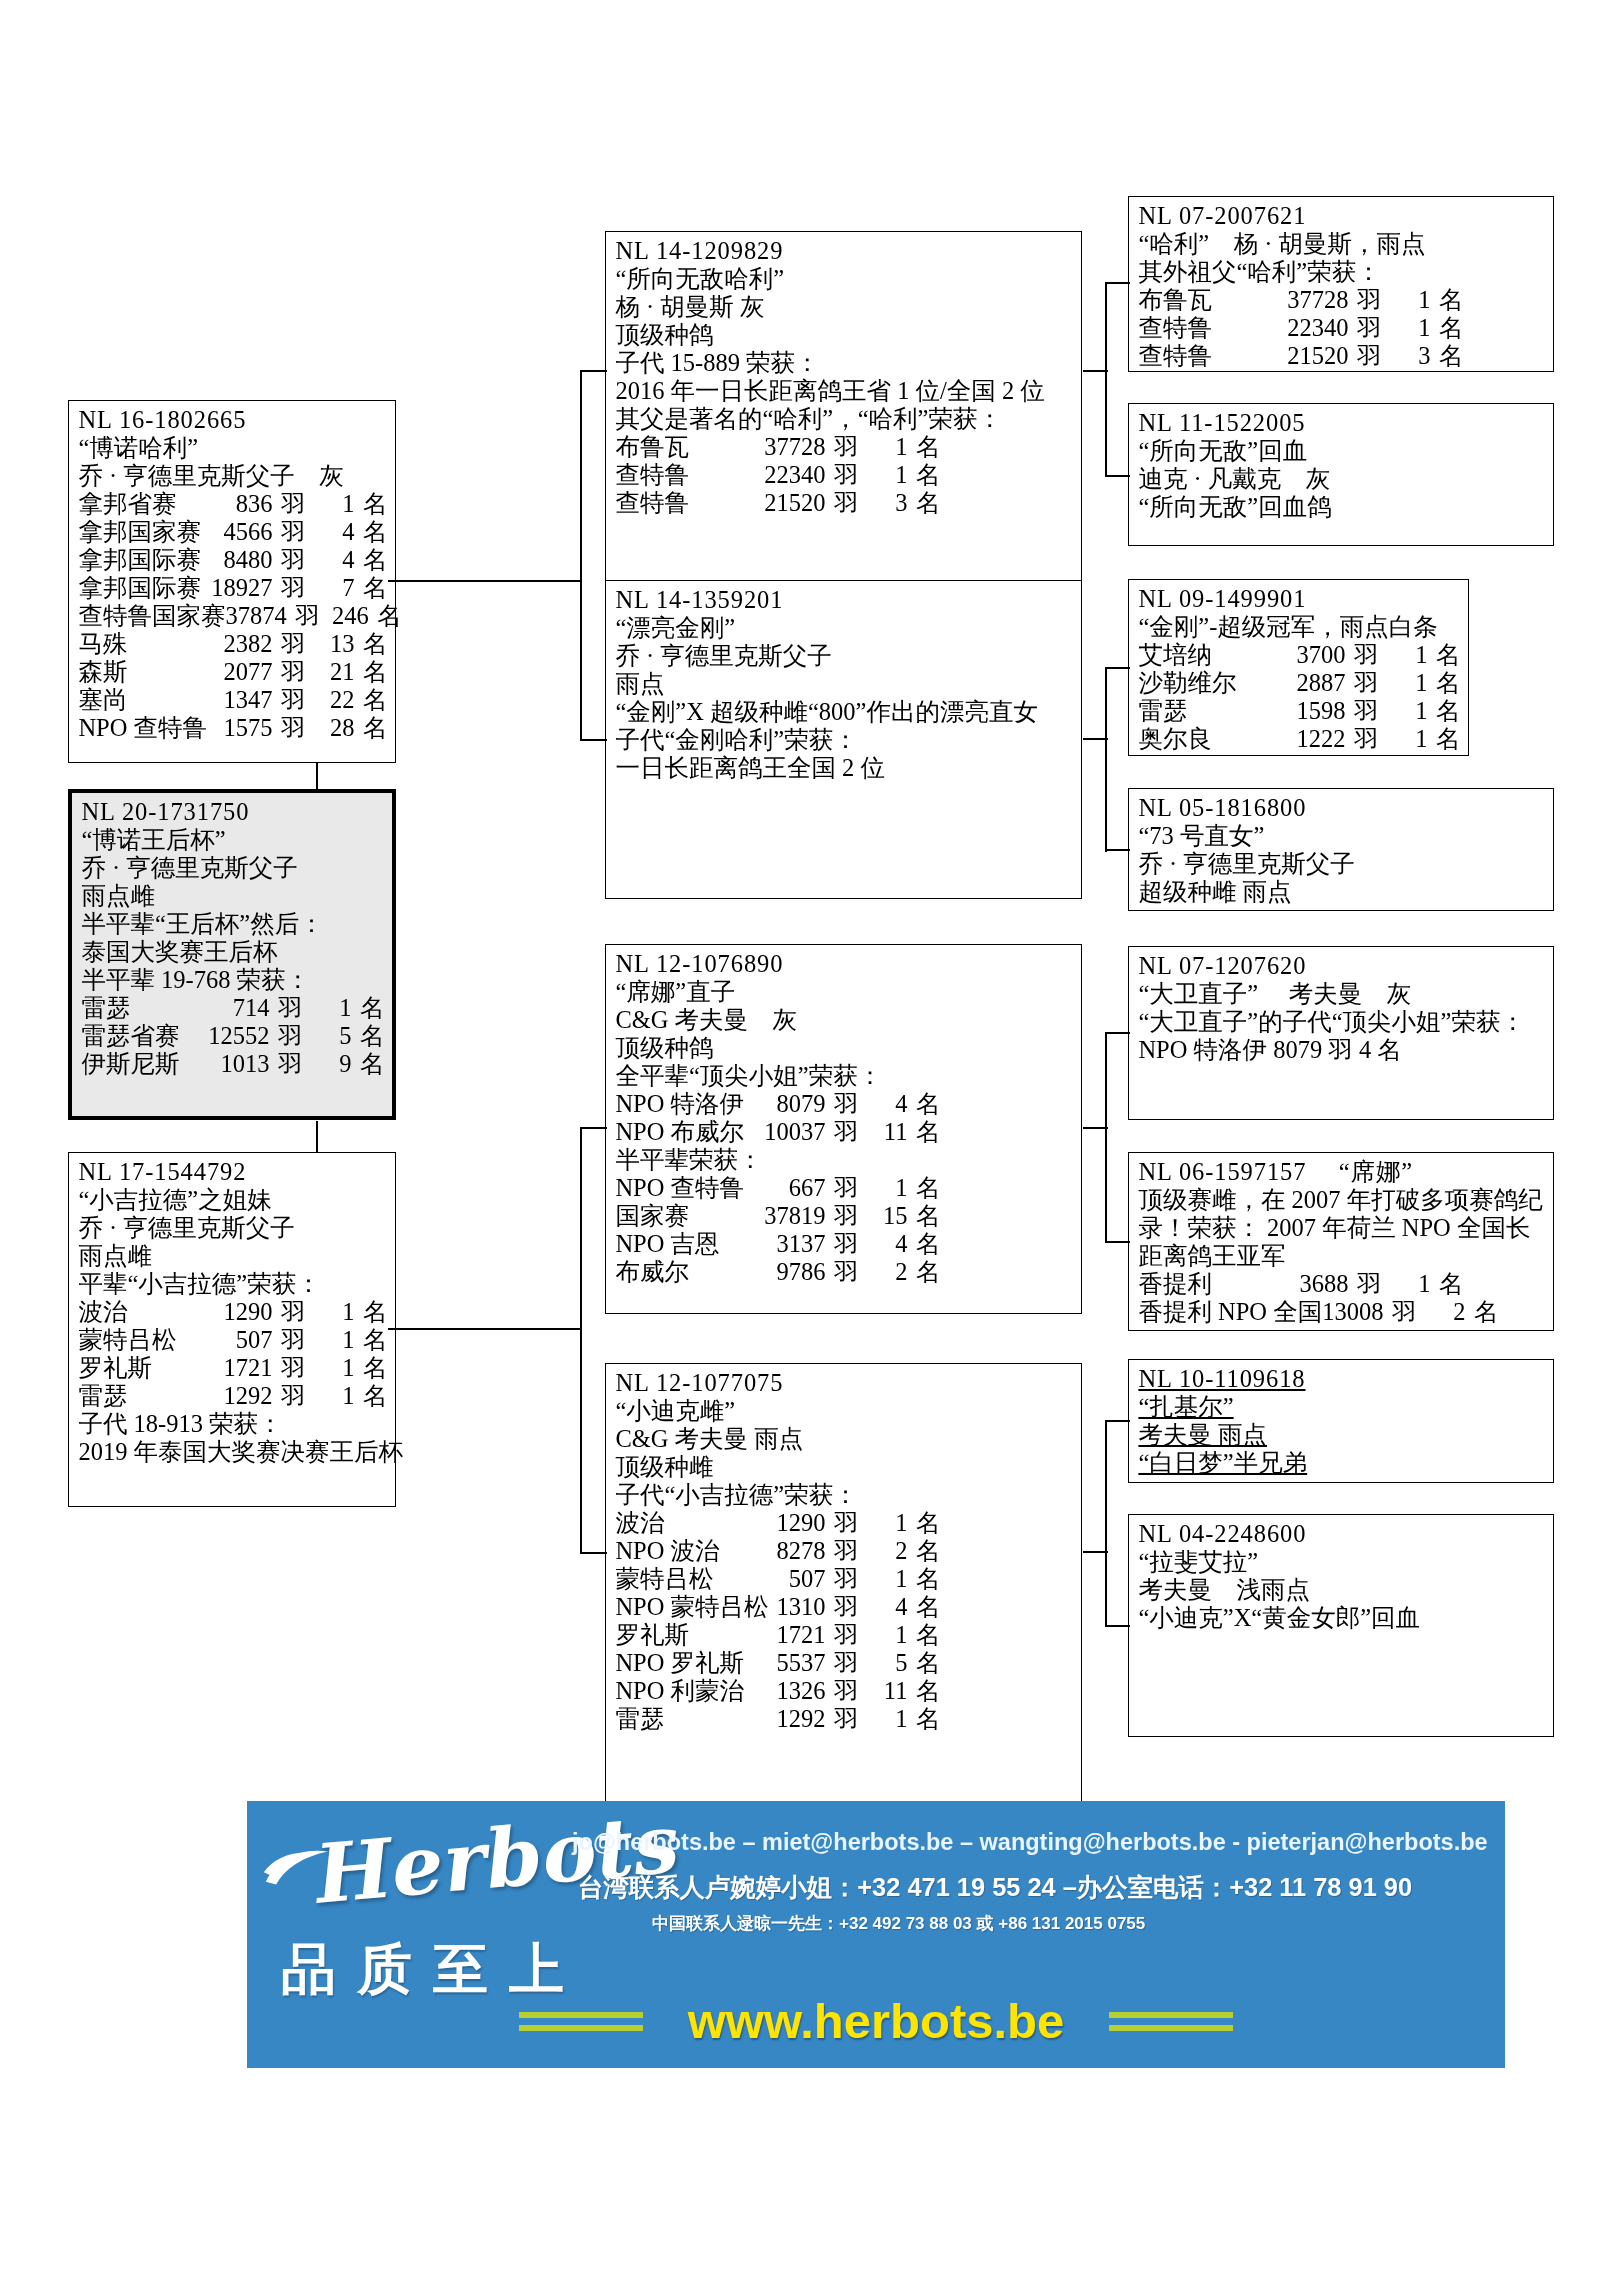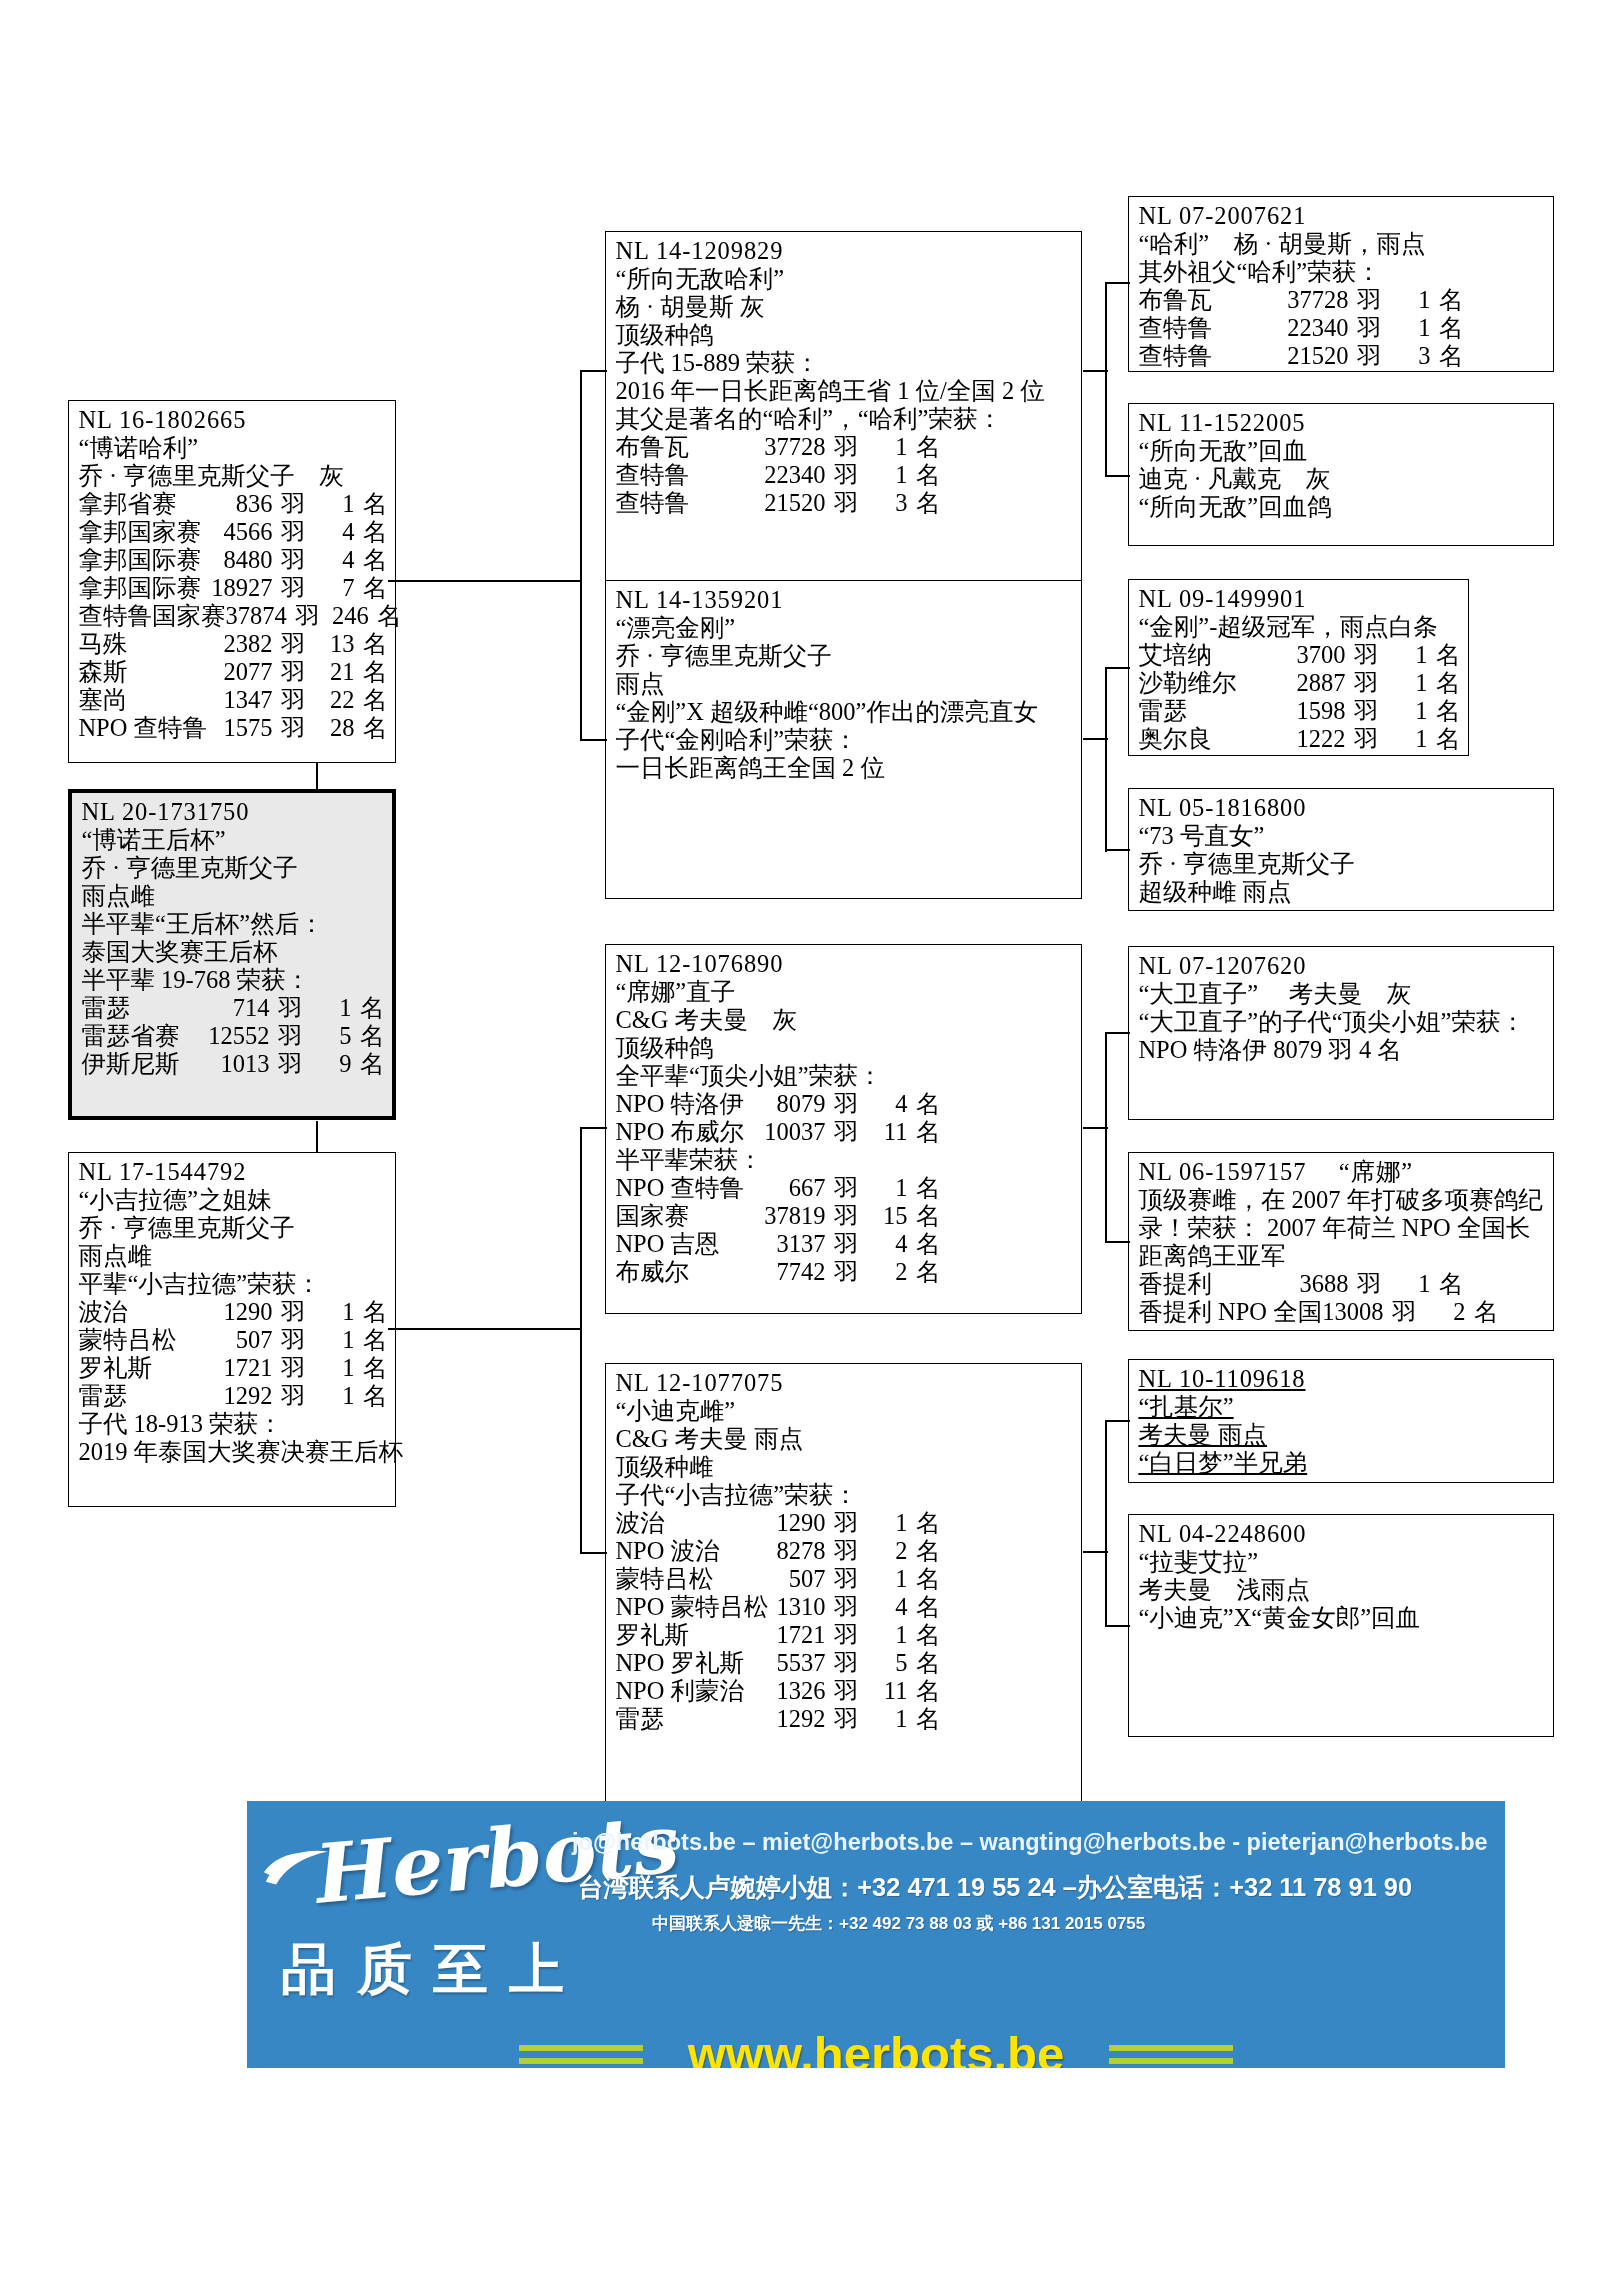--- a/index.html
+++ b/index.html
@@ -53,21 +53,21 @@
   .logo-sub{position:absolute;left:34px;top:132px;font-size:55px;font-weight:bold;letter-spacing:21px;
             font-family:"Liberation Serif","DejaVu Serif",serif;text-shadow:0.9px 1.9px 1.9px rgba(0,0,0,.25);}
   .b-emails{position:absolute;left:325px;top:28px;font-size:23.5px;font-weight:bold;color:#eaf5ff;white-space:nowrap;}
   .b-taiwan{position:absolute;left:331px;top:70px;font-size:25.4px;font-weight:bold;white-space:nowrap;
             text-shadow:0.9px 0.9px 0.9px rgba(0,0,0,.25);}
   .b-china{position:absolute;left:405px;top:111px;font-size:17px;font-weight:bold;white-space:nowrap;
            text-shadow:0.9px 0.9px 0.9px rgba(0,0,0,.25);}
   .b-slogan{position:absolute;left:264px;top:160px;width:979px;text-align:center;font-size:26px;
             font-weight:bold;text-shadow:0.9px 0.9px 0.9px rgba(0,0,0,.3);}
   .b-webrow{position:absolute;left:0;top:194px;width:100%;display:flex;align-items:center;
-            justify-content:center;gap:45px;margin-top:33px;}
+            justify-content:center;gap:45px;}
   .b-site{font-size:49px;line-height:53px;font-weight:bold;color:#ffe400;text-shadow:0.9px 1.9px 1.9px rgba(0,0,0,.35);}
   .dbl{display:flex;flex-direction:column;gap:7.5px;width:124px;}
   .dbl i{display:block;height:5.6px;background:#b8cf33;}
 </style>
 </head>
 <body>
 
 <div id="page">
 
   <div id="boxes">
@@ -282,21 +282,21 @@
         </div>
         <div class="row">
           <span class="place">NPO 吉恩</span>
           <span class="count">3137</span>
           <span class="yu">羽</span>
           <span class="rank">4</span>
           <span class="ming">名</span>
         </div>
         <div class="row">
           <span class="place">布威尔</span>
-          <span class="count">7742</span>
+          <span class="count">9786</span>
           <span class="yu">羽</span>
           <span class="rank">2</span>
           <span class="ming">名</span>
         </div>
       </div>
       <div class="box" id="box-M4">
         <div class="line ring">NL 12-1077075</div>
         <div class="line">“小迪克雌”</div>
         <div class="line">C&amp;G 考夫曼 雨点</div>
         <div class="line">顶级种雌</div>

